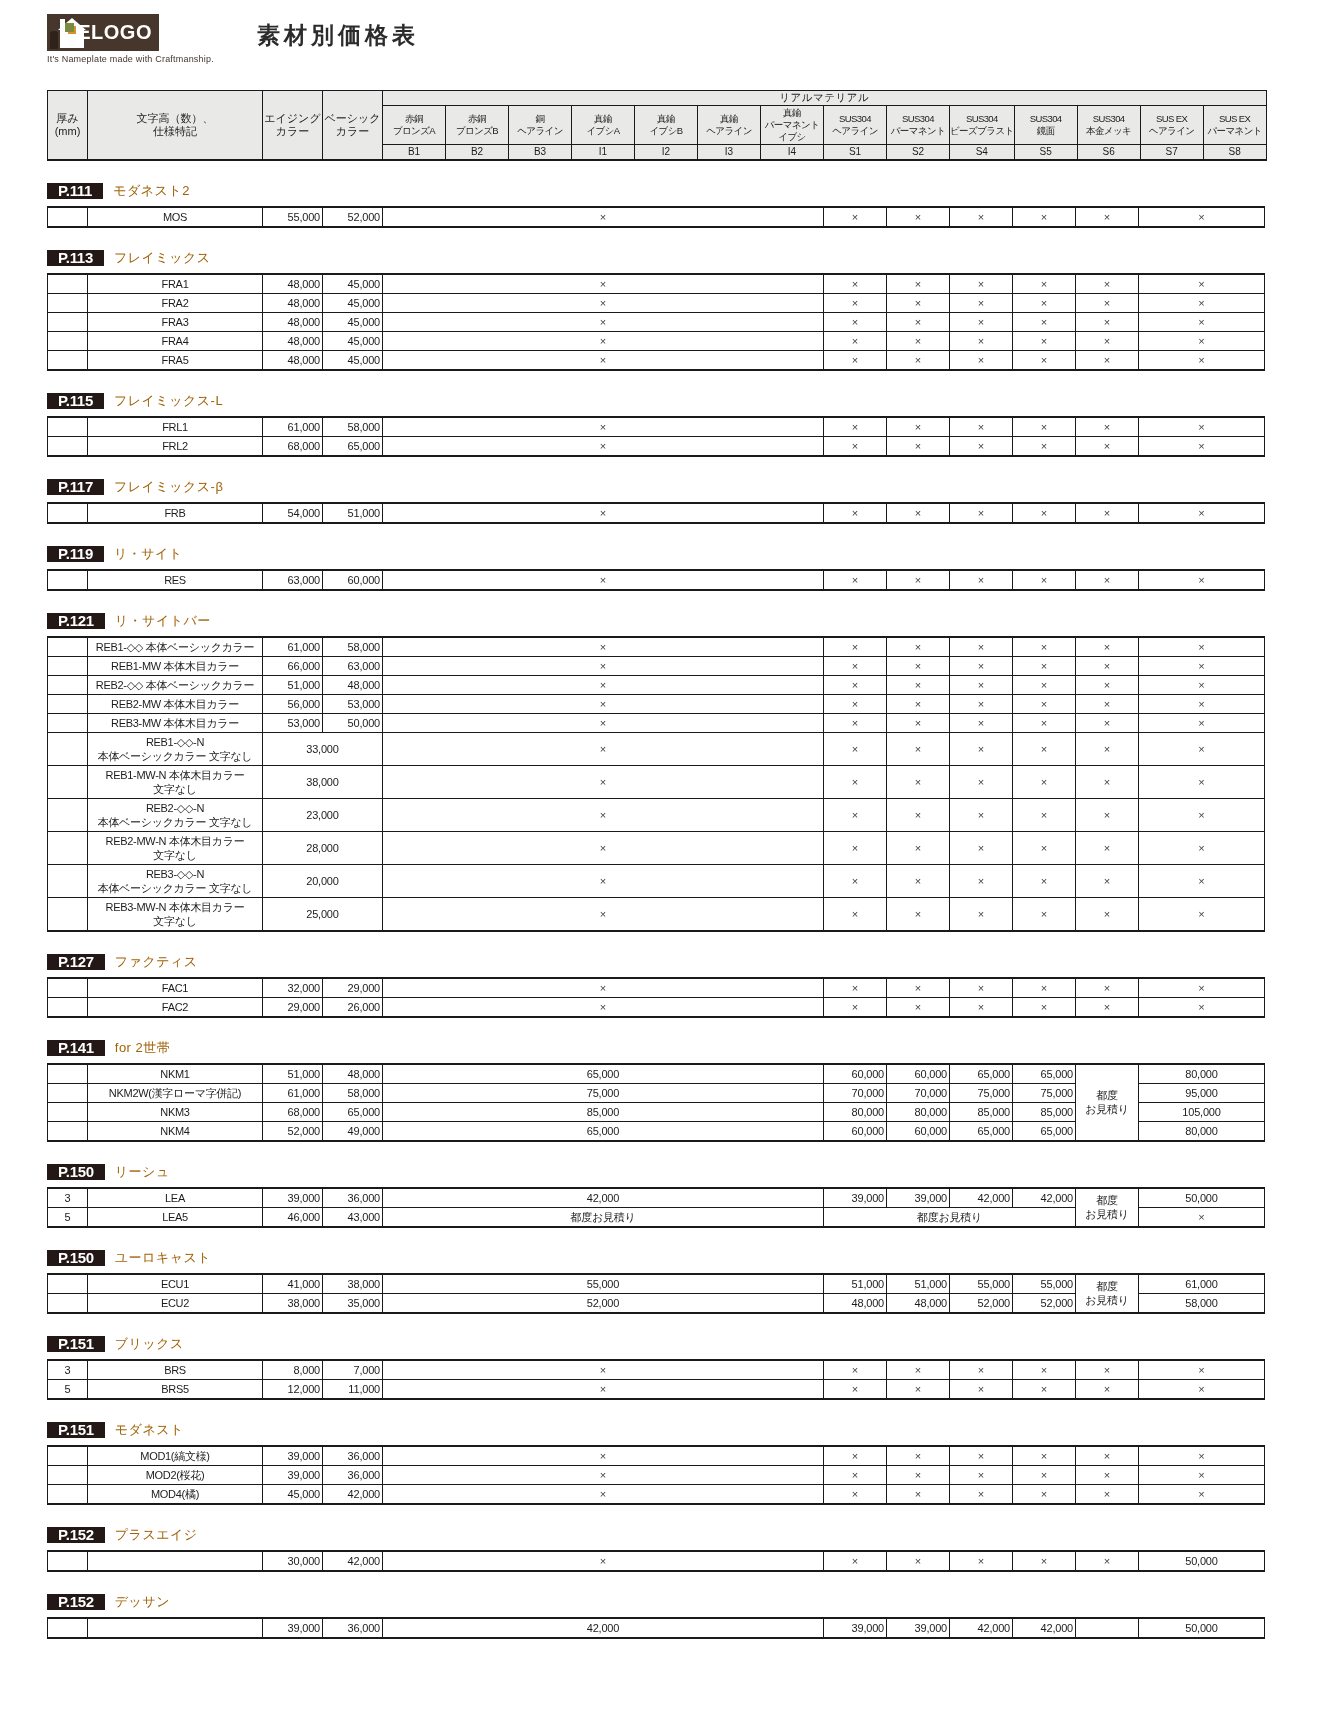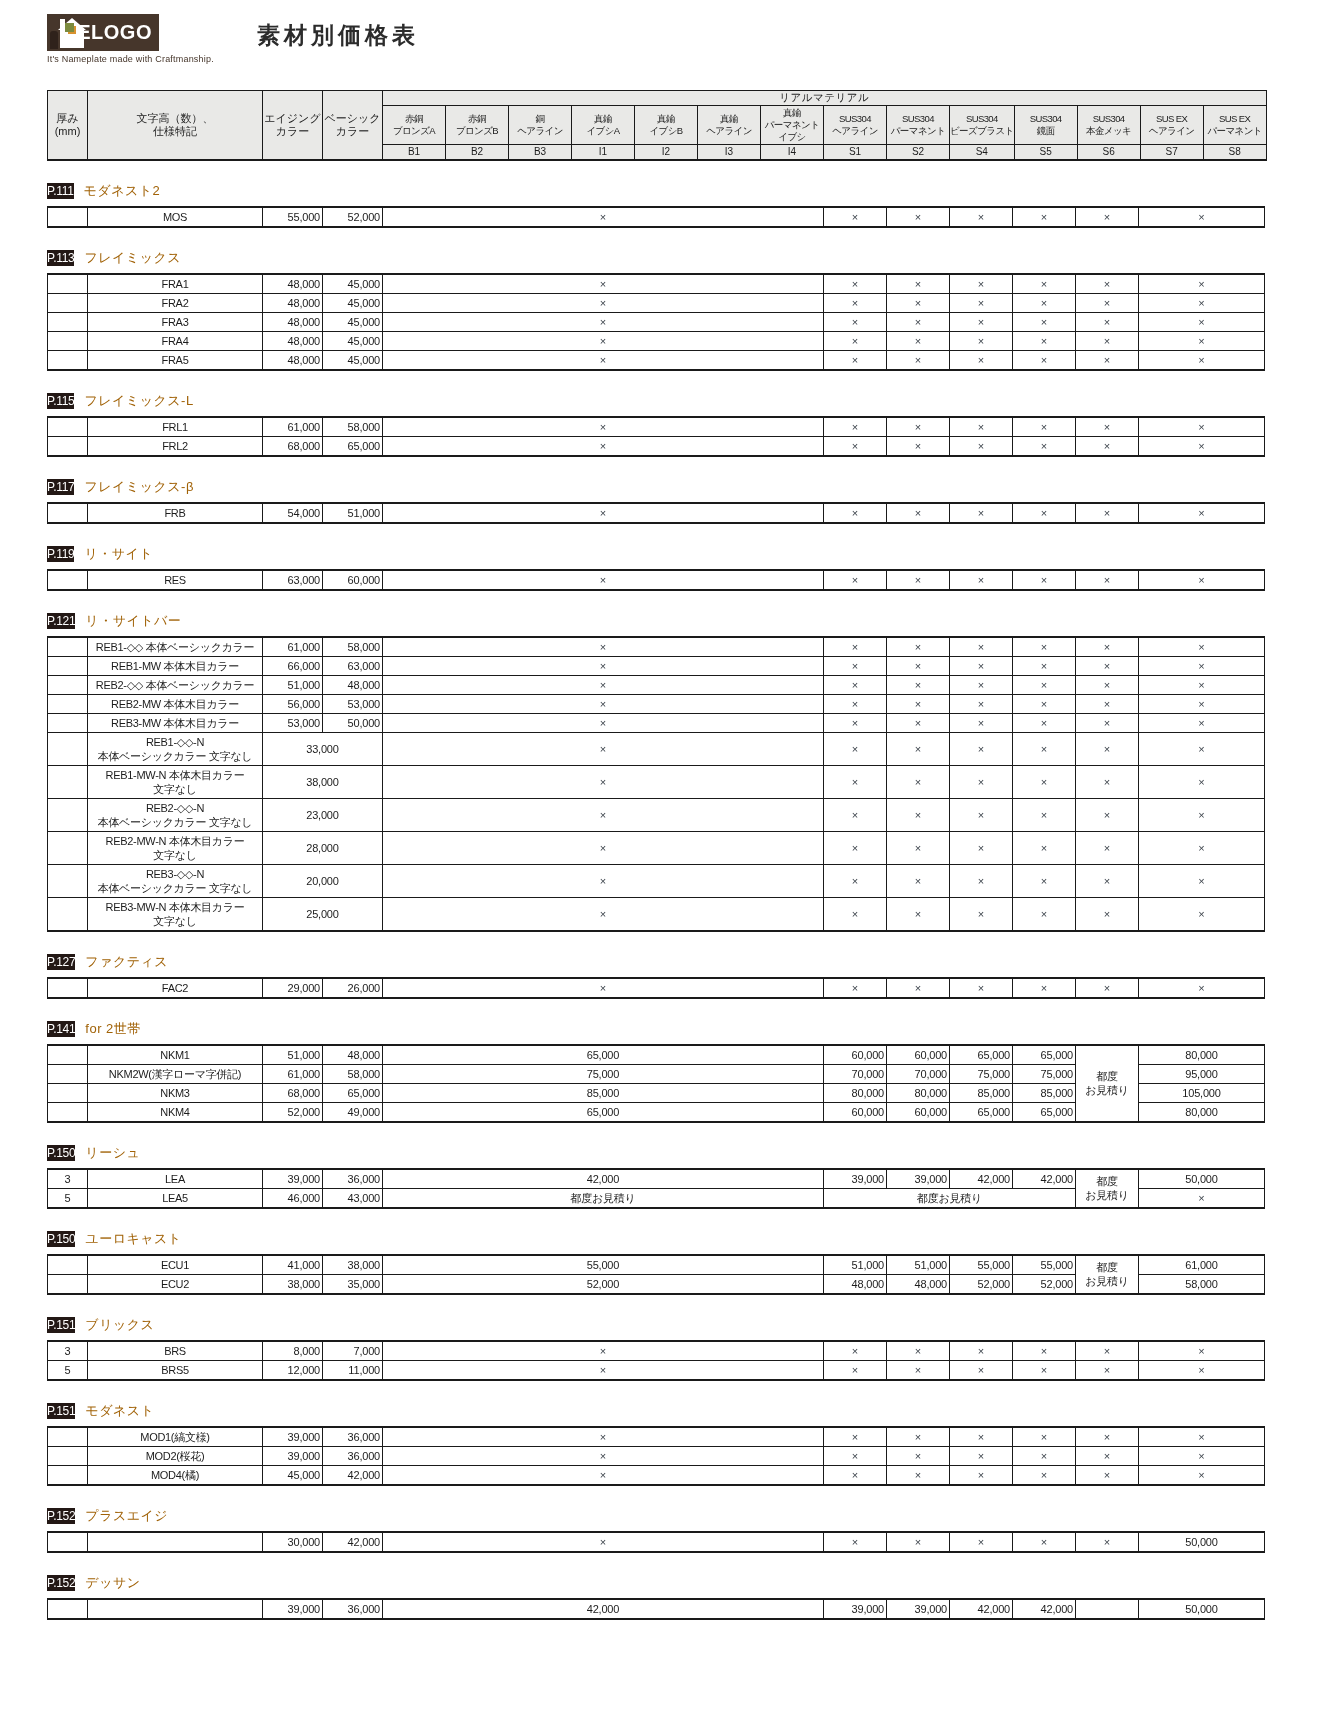--- a/index.html
+++ b/index.html
@@ -50,22 +50,22 @@
   table.price td{font-size:11px;height:18px;padding:2px 2px;line-height:14px;white-space:pre-line}
   .c-thick{text-align:center}
   .c-name{text-align:center;padding-left:5px;letter-spacing:-.3px}
   .c-num{text-align:right;padding-right:8px;letter-spacing:-.2px}
   .c-center{text-align:center;letter-spacing:-.2px}
   .c-mark{text-align:center;font-size:12px;color:var(--mark-gray)}
 
   
   .sec{margin-top:22px}
   .sec-head{display:flex;align-items:center;height:17px}
-  .badge{display:inline-block;background:var(--badge-black);color:#fff;font-size:12px;font-weight:normal;
-    padding:2px 0;line-height:12px;letter-spacing:-.3px}
+  .badge{display:inline-block;background:var(--badge-black);color:#fff;font-size:15px;font-weight:bold;
+    padding:2px 11px;line-height:12px;letter-spacing:-.3px}
   .sec-title{font-size:13px;margin-left:10px;letter-spacing:.5px;color:#a16207}
 </style>
 </head>
 <body>
 
 <div class="page">
 
   <div class="brand-row">
     <div class="logo-wrap">
       <div class="logo-box">
@@ -648,20 +648,33 @@
           <col style="width: 63px;">
           <col style="width: 63px;">
           <col style="width: 63px;">
           <col style="width: 63px;">
           <col style="width: 63px;">
           <col style="width: 63px;">
         </colgroup>
         <tbody>
           <tr>
             <td class="c-thick"></td>
+            <td class="c-name">FAC1</td>
+            <td class="c-num">32,000</td>
+            <td class="c-num">29,000</td>
+            <td colspan="7" class="c-mark">×</td>
+            <td class="c-mark">×</td>
+            <td class="c-mark">×</td>
+            <td class="c-mark">×</td>
+            <td class="c-mark">×</td>
+            <td class="c-mark">×</td>
+            <td colspan="2" class="c-mark">×</td>
+          </tr>
+          <tr>
+            <td class="c-thick"></td>
             <td class="c-name">FAC2</td>
             <td class="c-num">29,000</td>
             <td class="c-num">26,000</td>
             <td colspan="7" class="c-mark">×</td>
             <td class="c-mark">×</td>
             <td class="c-mark">×</td>
             <td class="c-mark">×</td>
             <td class="c-mark">×</td>
             <td class="c-mark">×</td>
             <td colspan="2" class="c-mark">×</td>

